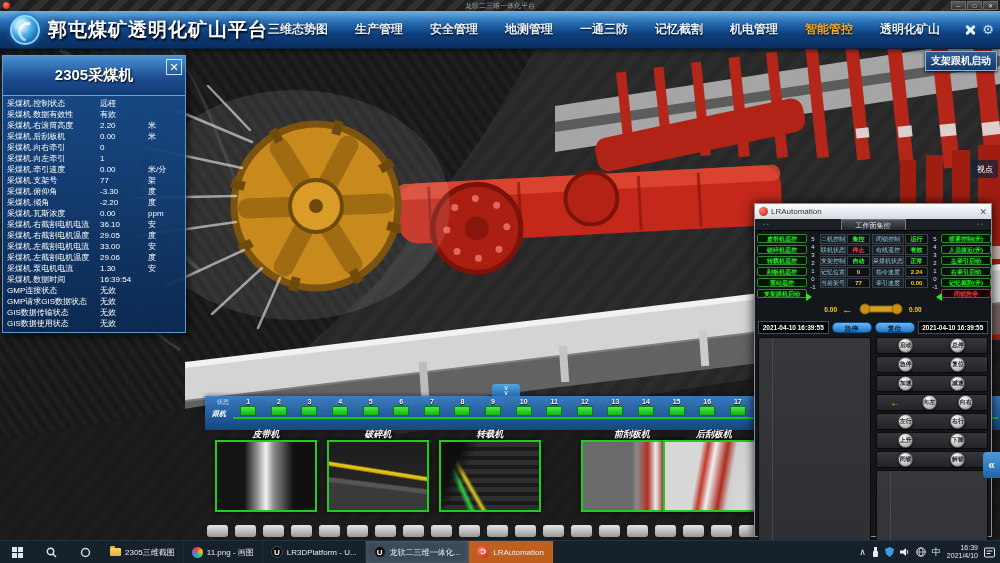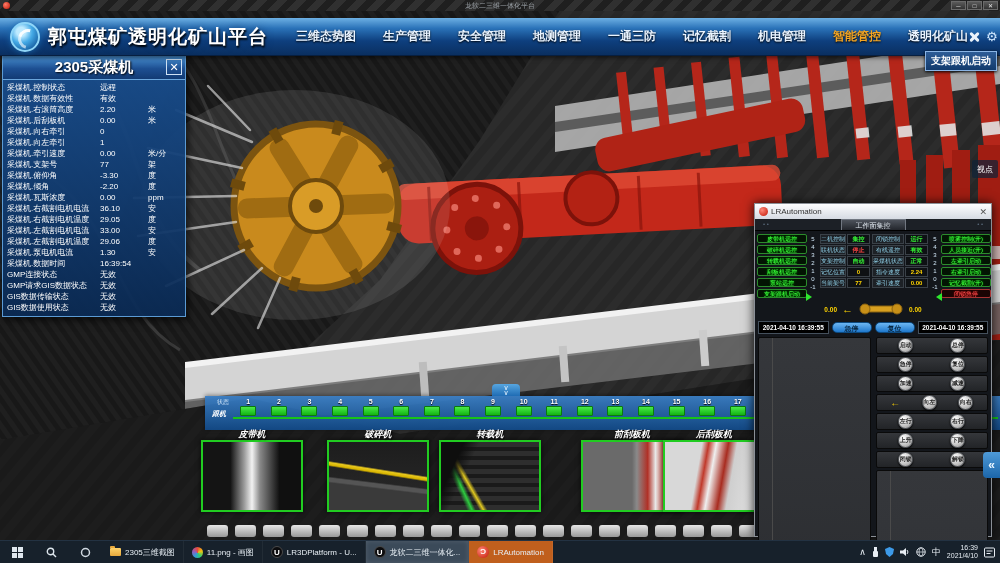--- a/index.html
+++ b/index.html
@@ -12,51 +12,51 @@
     background:repeating-linear-gradient(135deg,#303030 0 7px,#1f1f1f 7px 14px);
     display:flex;align-items:center}
   .tb-logo{width:7px;height:7px;border-radius:50%;margin-left:3px;
     background:radial-gradient(circle at 35% 35%,#ff7a66,#c01808)}
   .tb-title{position:absolute;left:50%;transform:translateX(-50%);font-size:7px;color:#9aa0a6;top:1px;white-space:nowrap}
   .tb-controls{margin-left:auto;display:flex;gap:1px;padding-right:2px}
   .tb-btn{width:15px;height:9px;background:linear-gradient(#5a5a5a,#333);color:#e8e8e8;
     font-size:6px;line-height:8px;text-align:center;border:1px solid #6a6a6a;cursor:pointer}
 
   
-  .header{position:absolute;top:18px;left:0;right:0;height:38px;z-index:50;display:flex;align-items:center;
+  .header{position:absolute;top:11px;left:0;right:0;height:38px;z-index:50;display:flex;align-items:center;
     background:linear-gradient(180deg,#6db0e4 0%,#2a72b8 28%,#0e3f7e 62%,#0a2f60 100%);
     border-bottom:1px solid #071f40;box-shadow:0 2px 4px rgba(0,0,0,.5)}
   .hdr-logo{width:30px;height:30px;margin-left:10px;border-radius:50%;flex:none;position:relative;
     background:radial-gradient(circle at 35% 30%,#bdeaff 0 18%,#45aae6 45%,#0b4d92 90%);
     border:2px solid #8fd6f8;box-shadow:0 0 6px #1a6ab0}
   .hdr-logo::after{content:"";position:absolute;left:6px;top:5px;width:14px;height:14px;border-radius:50%;
     border:3px solid rgba(255,255,255,.85);border-color:rgba(255,255,255,.9) transparent transparent rgba(255,255,255,.6);
     transform:rotate(-30deg)}
   .hdr-title{font-size:19px;font-weight:bold;color:#fff;margin-left:8px;letter-spacing:1px;white-space:nowrap;
     text-shadow:1px 2px 2px #000,0 0 8px rgba(10,40,90,.8)}
-  .nav{display:flex;gap:27px;margin-left:28px;flex:none}
+  .nav{display:flex;gap:27px;flex:none}
   .nav-item{font-size:12px;font-weight:bold;color:#eaf4ff;text-shadow:0 1px 2px #000;cursor:pointer;white-space:nowrap}
   .nav-item.active{color:#f5a623}
   .hdr-icons{margin-left:auto;margin-right:6px;display:flex;gap:6px;align-items:center}
   .icx{position:relative;width:12px;height:12px}
   .icx::before,.icx::after{content:"";position:absolute;left:5px;top:0;width:3px;height:12px;background:#eaf2fa;border-radius:1.5px}
   .icx::before{transform:rotate(45deg)}.icx::after{transform:rotate(-45deg)}
   .icgear{font-size:13px;color:#cfe8ff;line-height:12px}
 
   .edit-btn{position:absolute;top:51px;right:3px;z-index:50;font-size:10px;font-weight:bold;color:#fff;cursor:pointer;
     background:linear-gradient(#2d5c96,#123a6c);border:1px solid #8ab4e4;padding:2px 5px;box-shadow:0 1px 3px #000}
 
   
   .scene{position:absolute;left:0;top:10px;width:1000px;height:553px;z-index:1}
 
   
   .lpanel{position:absolute;left:2px;top:55px;width:184px;z-index:30;border:1px solid #5b9bd5;
     box-shadow:2px 3px 8px rgba(0,0,0,.65);
     background:linear-gradient(180deg,rgba(25,78,142,.96),rgba(10,42,84,.94))}
-  .lp-header{height:24px;background:linear-gradient(180deg,#4a91d2 0%,#1d4f92 55%,#123b74 100%);
+  .lp-header{height:40px;background:linear-gradient(180deg,#4a91d2 0%,#1d4f92 55%,#123b74 100%);
     display:flex;align-items:center;justify-content:center;position:relative;border-bottom:1px solid #6aa6dc}
   .lp-title{font-size:15px;font-weight:bold;color:#fff;text-shadow:1px 1px 2px #000}
   .lp-close{position:absolute;right:3px;top:3px;width:16px;height:16px;border:1px solid #cfe2f5;color:#fff;
     font-size:11px;line-height:14px;text-align:center;cursor:pointer}
   .lp-body{padding:2px 0 3px}
   .lp-row{display:flex;height:11px;align-items:center;font-weight:normal;color:#fff;font-size:8px;white-space:nowrap}
   .lp-label{width:97px;padding-left:4px;overflow:hidden}
   .lp-value{width:48px}
   .lp-unit{flex:1}
 
@@ -721,21 +721,21 @@
           <div class="cell-sq"></div>
         </div>
         <div class="cell">
           <div class="cell-num">25</div>
           <div class="cell-sq"></div>
         </div>
       </div>
   </div>
 
   <div id="camrow">
-      <div class="cam cam-0" style="left: 201px; font-family: Liberation Serif, serif;">
+      <div class="cam cam-0" style="left: 215px; font-family: Liberation Serif, serif;">
         <div class="cam-label">皮带机</div>
         <div class="cam-thumb"></div>
       </div>
       <div class="cam cam-1" style="left: 327px;">
         <div class="cam-label">破碎机</div>
         <div class="cam-thumb"></div>
       </div>
       <div class="cam cam-2" style="left: 439px;">
         <div class="cam-label">转载机</div>
         <div class="cam-thumb"></div>

